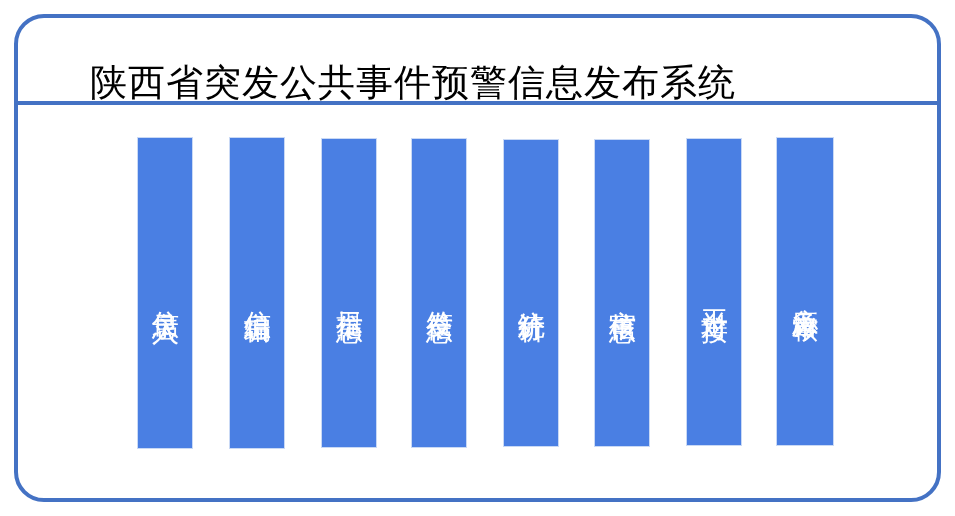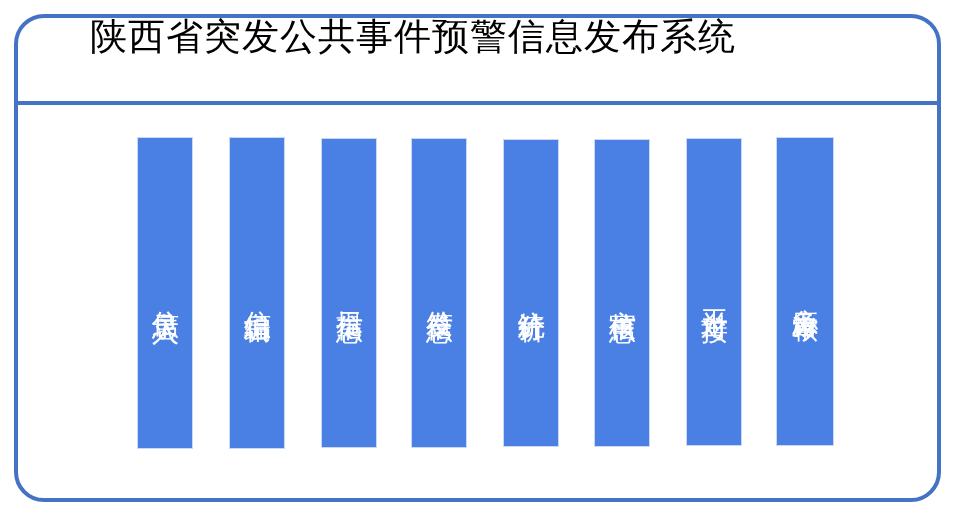--- a/index.html
+++ b/index.html
@@ -35,21 +35,21 @@
   }
 
   
   .header-band {
     position: absolute;
     left: 18px;
     top: 18px;
     width: 802px;
     height: 85px;
     display: flex;
-    align-items: flex-start;
+    align-items: flex-end;
     justify-content: center;
   }
 
   .title {
     font-size: 37px;
     line-height: 1.05;
     color: #000000;
     letter-spacing: 1px;
     white-space: nowrap;
     font-weight: 400;

